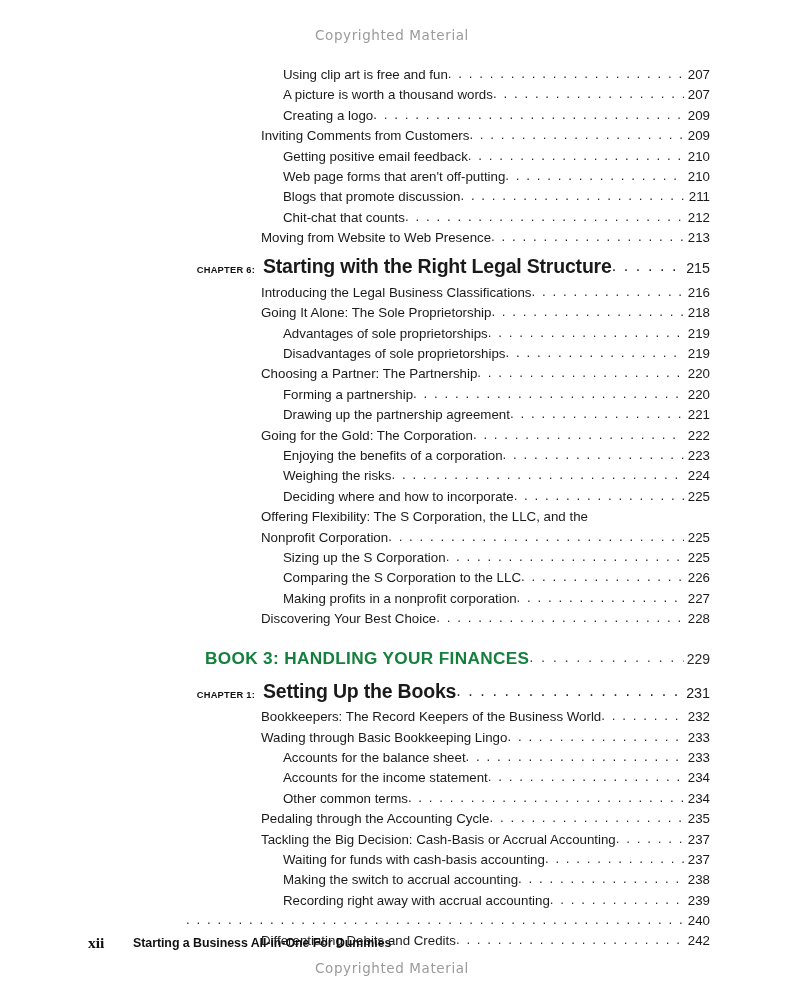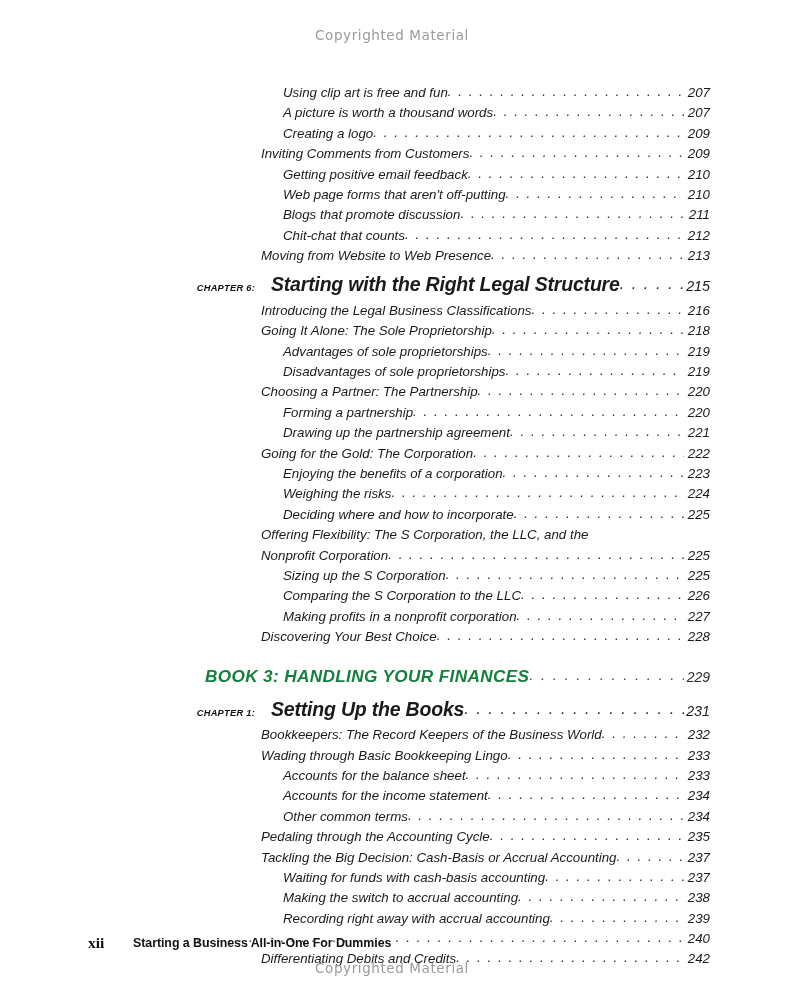--- a/index.html
+++ b/index.html
@@ -32,23 +32,22 @@
     letter-spacing: 0.6px;
     color: #9b9b9b;
   }
   .watermark.top { top: 27px; }
   .watermark.bottom { top: 960px; }
 
   
   .toc {
     position: absolute;
     left: 186px;
-    top: 86px;
+    top: 68px;
     width: 524px;
-    font-style: italic;
   }
 
   .row {
     display: flex;
     align-items: baseline;
     width: 100%;
     font-size: 13.3px;
     line-height: 1.0;
     color: #1a1a1a;
   }
@@ -102,21 +101,21 @@
 
   
   .row.chapter {
     margin-top: 13px;
     margin-bottom: 9px;
   }
   .row.chapter .label {
     font-size: 19.5px;
     font-weight: bold;
     letter-spacing: -0.2px;
-    margin-left: 8px;
+    margin-left: 0;
   }
   .row.chapter .leader {
     letter-spacing: 1.6px;
     font-size: 16px;
     transform: translateY(-2px);
   }
   .row.chapter .pnum { font-size: 14.3px; }
 
   
   .row.book {

